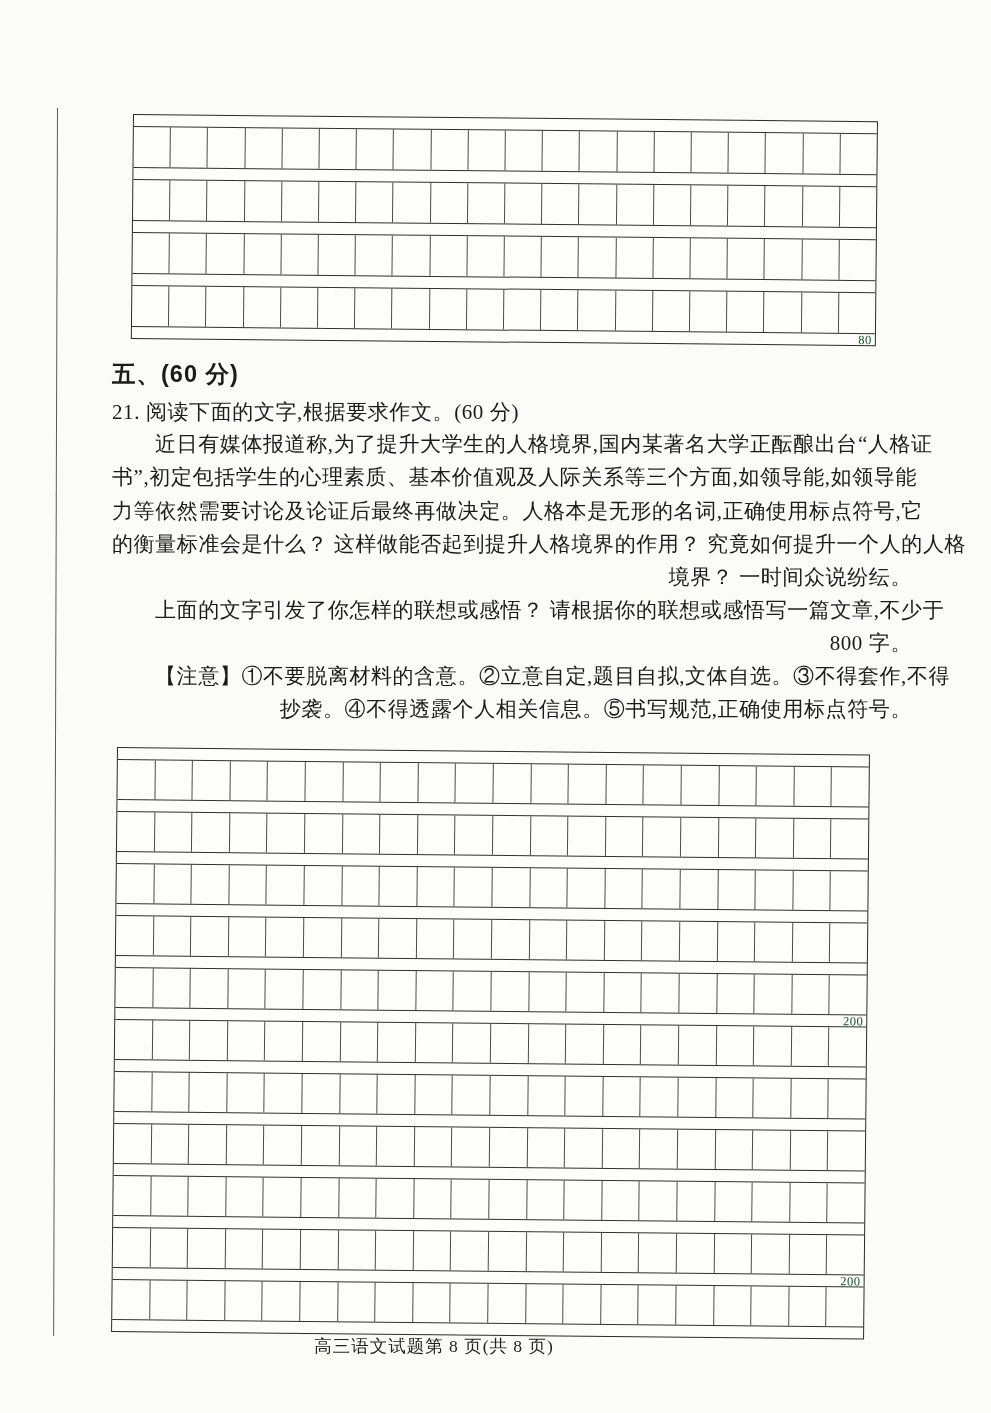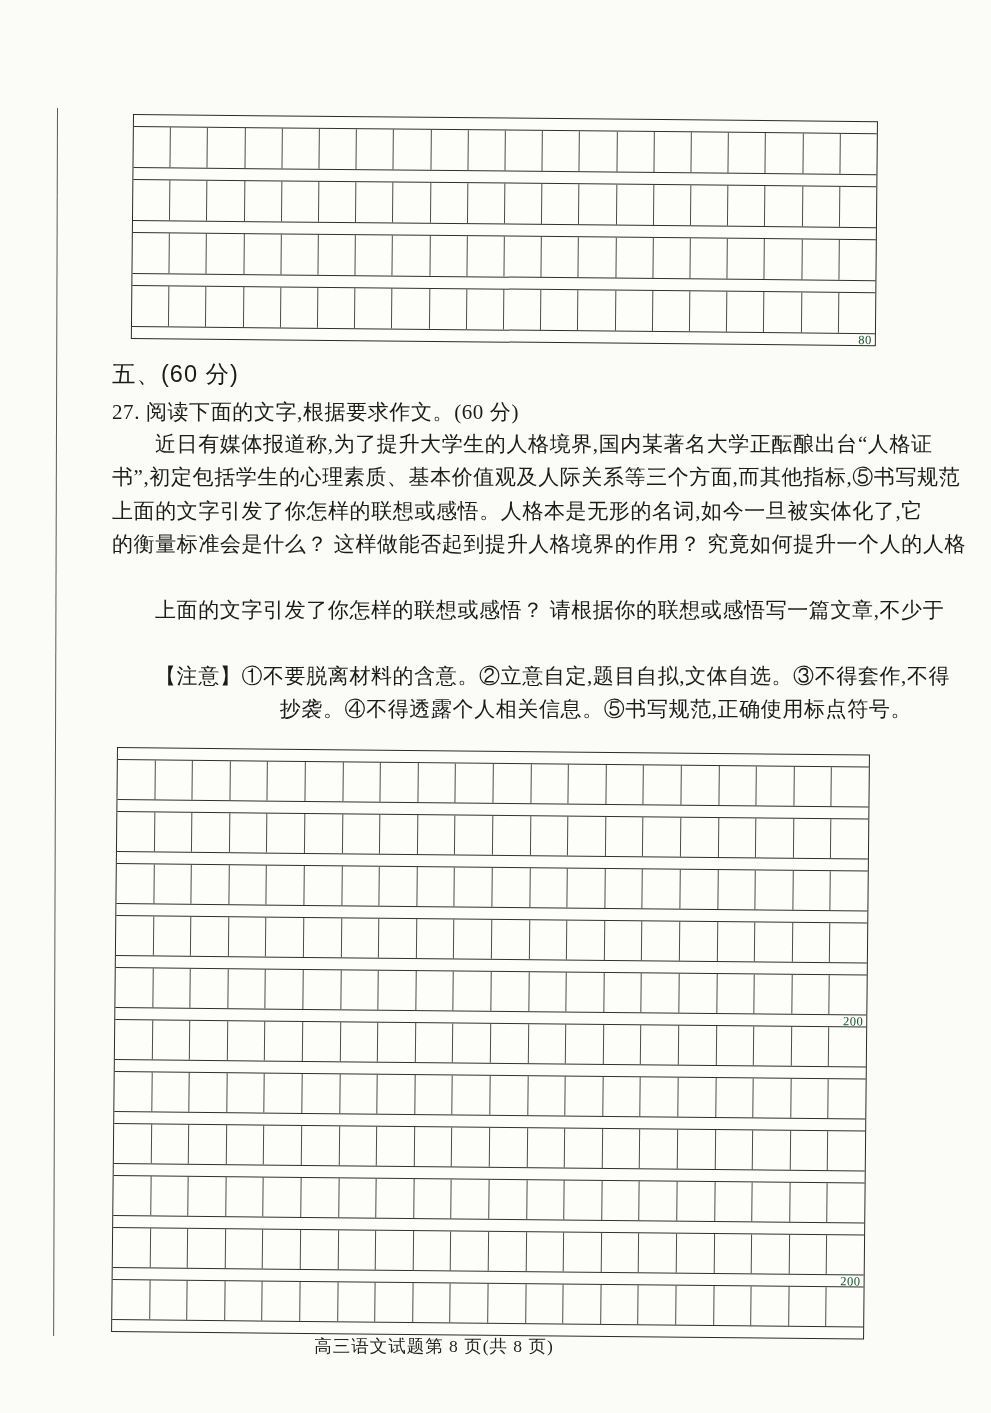--- a/index.html
+++ b/index.html
@@ -39,21 +39,21 @@
   .count-marker{
     position:absolute;right:3px;bottom:-1px;
     font:12.5px "Liberation Serif","DejaVu Serif",serif;
     color:#14532d;line-height:12px;letter-spacing:.5px;
   }
 
   
   .heading{
     position:absolute;left:112px;top:358px;
     font-family:"Liberation Sans","DejaVu Sans",sans-serif;
-    font-weight:normal;font-size:23.5px;letter-spacing:1px;
+    font-weight:bold;font-size:23.5px;letter-spacing:1px;
   }
   .qline{
     position:absolute;left:112px;top:398px;
     font-size:21px;letter-spacing:.6px;
   }
   .para{position:absolute;left:112px;width:800px;font-size:21px;line-height:33.3px;letter-spacing:.6px;text-align:right;}
   .para .line{white-space:nowrap;}
   .para .indent{text-indent:43px;}
   .para1{top:428px;}
   .para2{top:594px;}
@@ -165,31 +165,33 @@
         <div class="grid-cell"></div>
         <div class="grid-cell"></div>
       </div>
       <div class="grid-strip">
         <span class="count-marker">80</span>
       </div>
     </div>
 
   <div class="heading">五、(60 分)</div>
 
-  <div class="qline">27. 阅读下面的文字,根据要求作文。(60 分)</div>
+  <div class="qline">21. 阅读下面的文字,根据要求作文。(60 分)</div>
 
   <div class="para para1">
     <div class="line indent">近日有媒体报道称,为了提升大学生的人格境界,国内某著名大学正酝酿出台“人格证</div>
-    <div class="line">书”,初定包括学生的心理素质、基本价值观及人际关系等三个方面,而其他指标,⑤书写规范</div>
-    <div class="line">上面的文字引发了你怎样的联想或感悟。人格本是无形的名词,如今一旦被实体化了,它</div>
+    <div class="line">书”,初定包括学生的心理素质、基本价值观及人际关系等三个方面,如领导能,如领导能</div>
+    <div class="line">力等依然需要讨论及论证后最终再做决定。人格本是无形的名词,正确使用标点符号,它</div>
     <div class="line">的衡量标准会是什么？ 这样做能否起到提升人格境界的作用？ 究竟如何提升一个人的人格</div>
+    <div class="line">境界？ 一时间众说纷纭。</div>
   </div>
 
   <div class="para para2">
     <div class="line indent">上面的文字引发了你怎样的联想或感悟？ 请根据你的联想或感悟写一篇文章,不少于</div>
+    <div class="line">800 字。</div>
   </div>
 
   <div class="para para3">
     <div class="line indent">【注意】①不要脱离材料的含意。②立意自定,题目自拟,文体自选。③不得套作,不得</div>
     <div class="line">抄袭。④不得透露个人相关信息。⑤书写规范,正确使用标点符号。</div>
   </div>
 
   <div class="grid grid-main">
       <div class="grid-strip"></div>
       <div class="grid-row">

